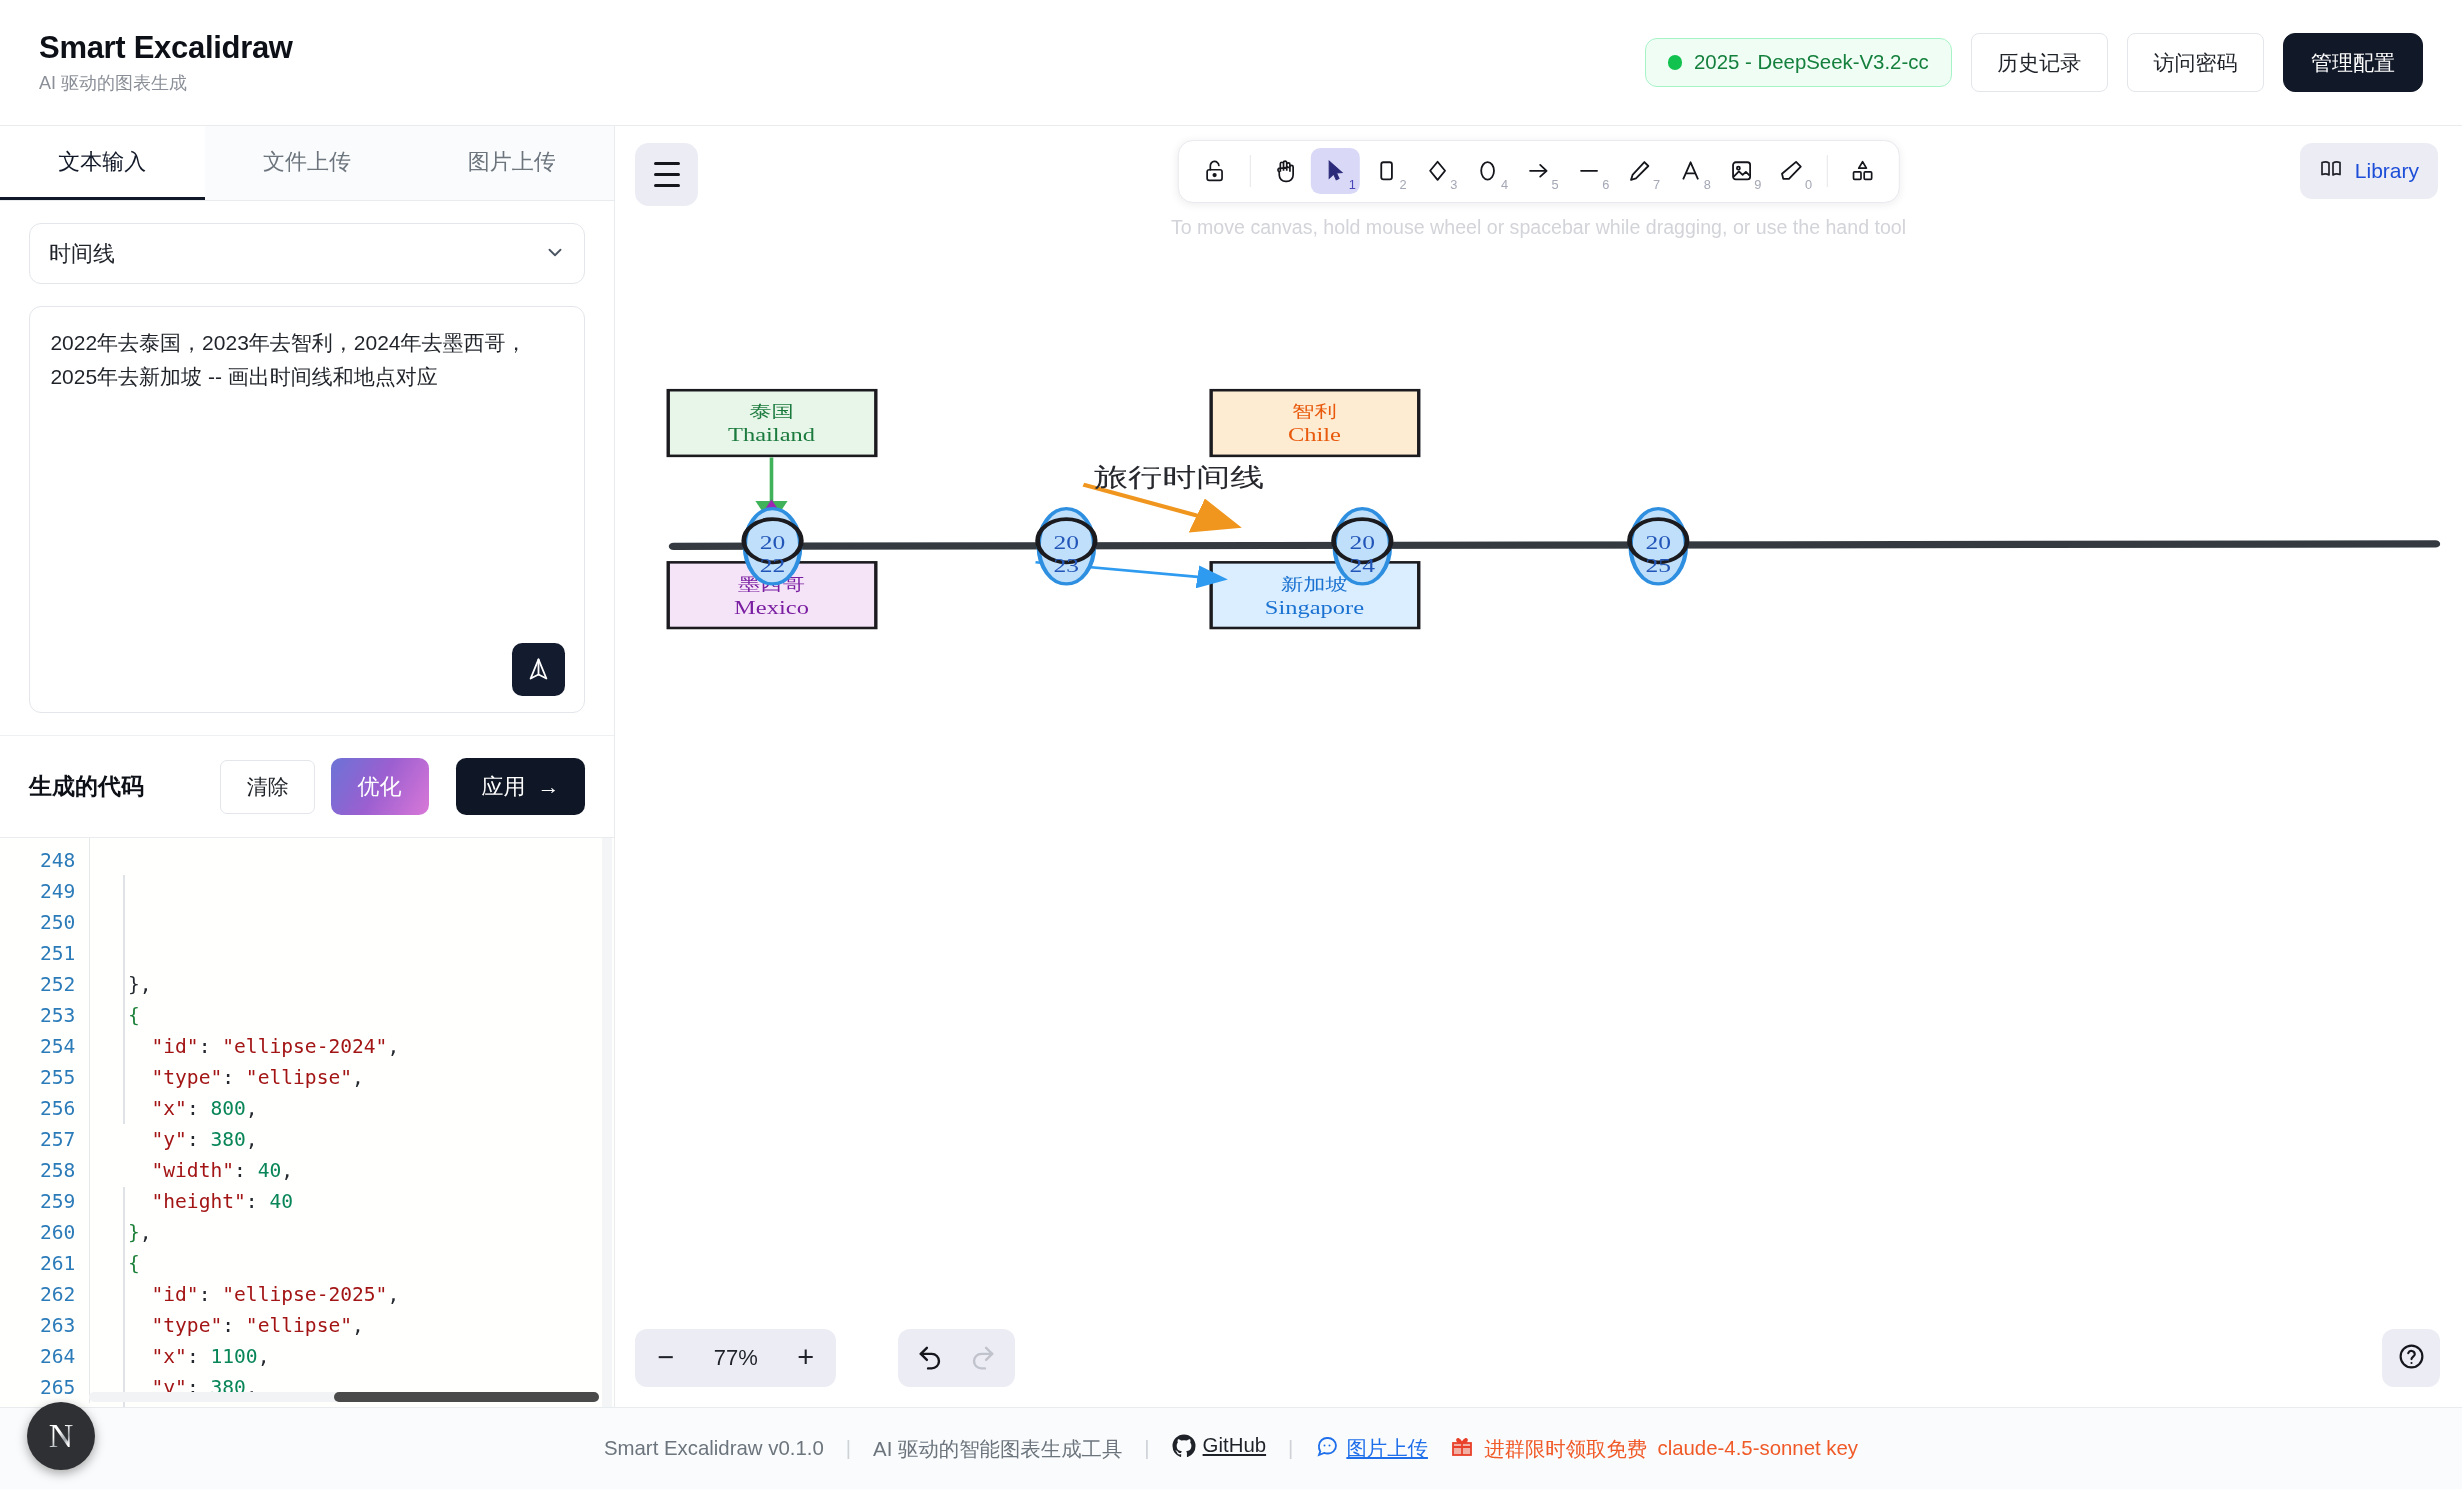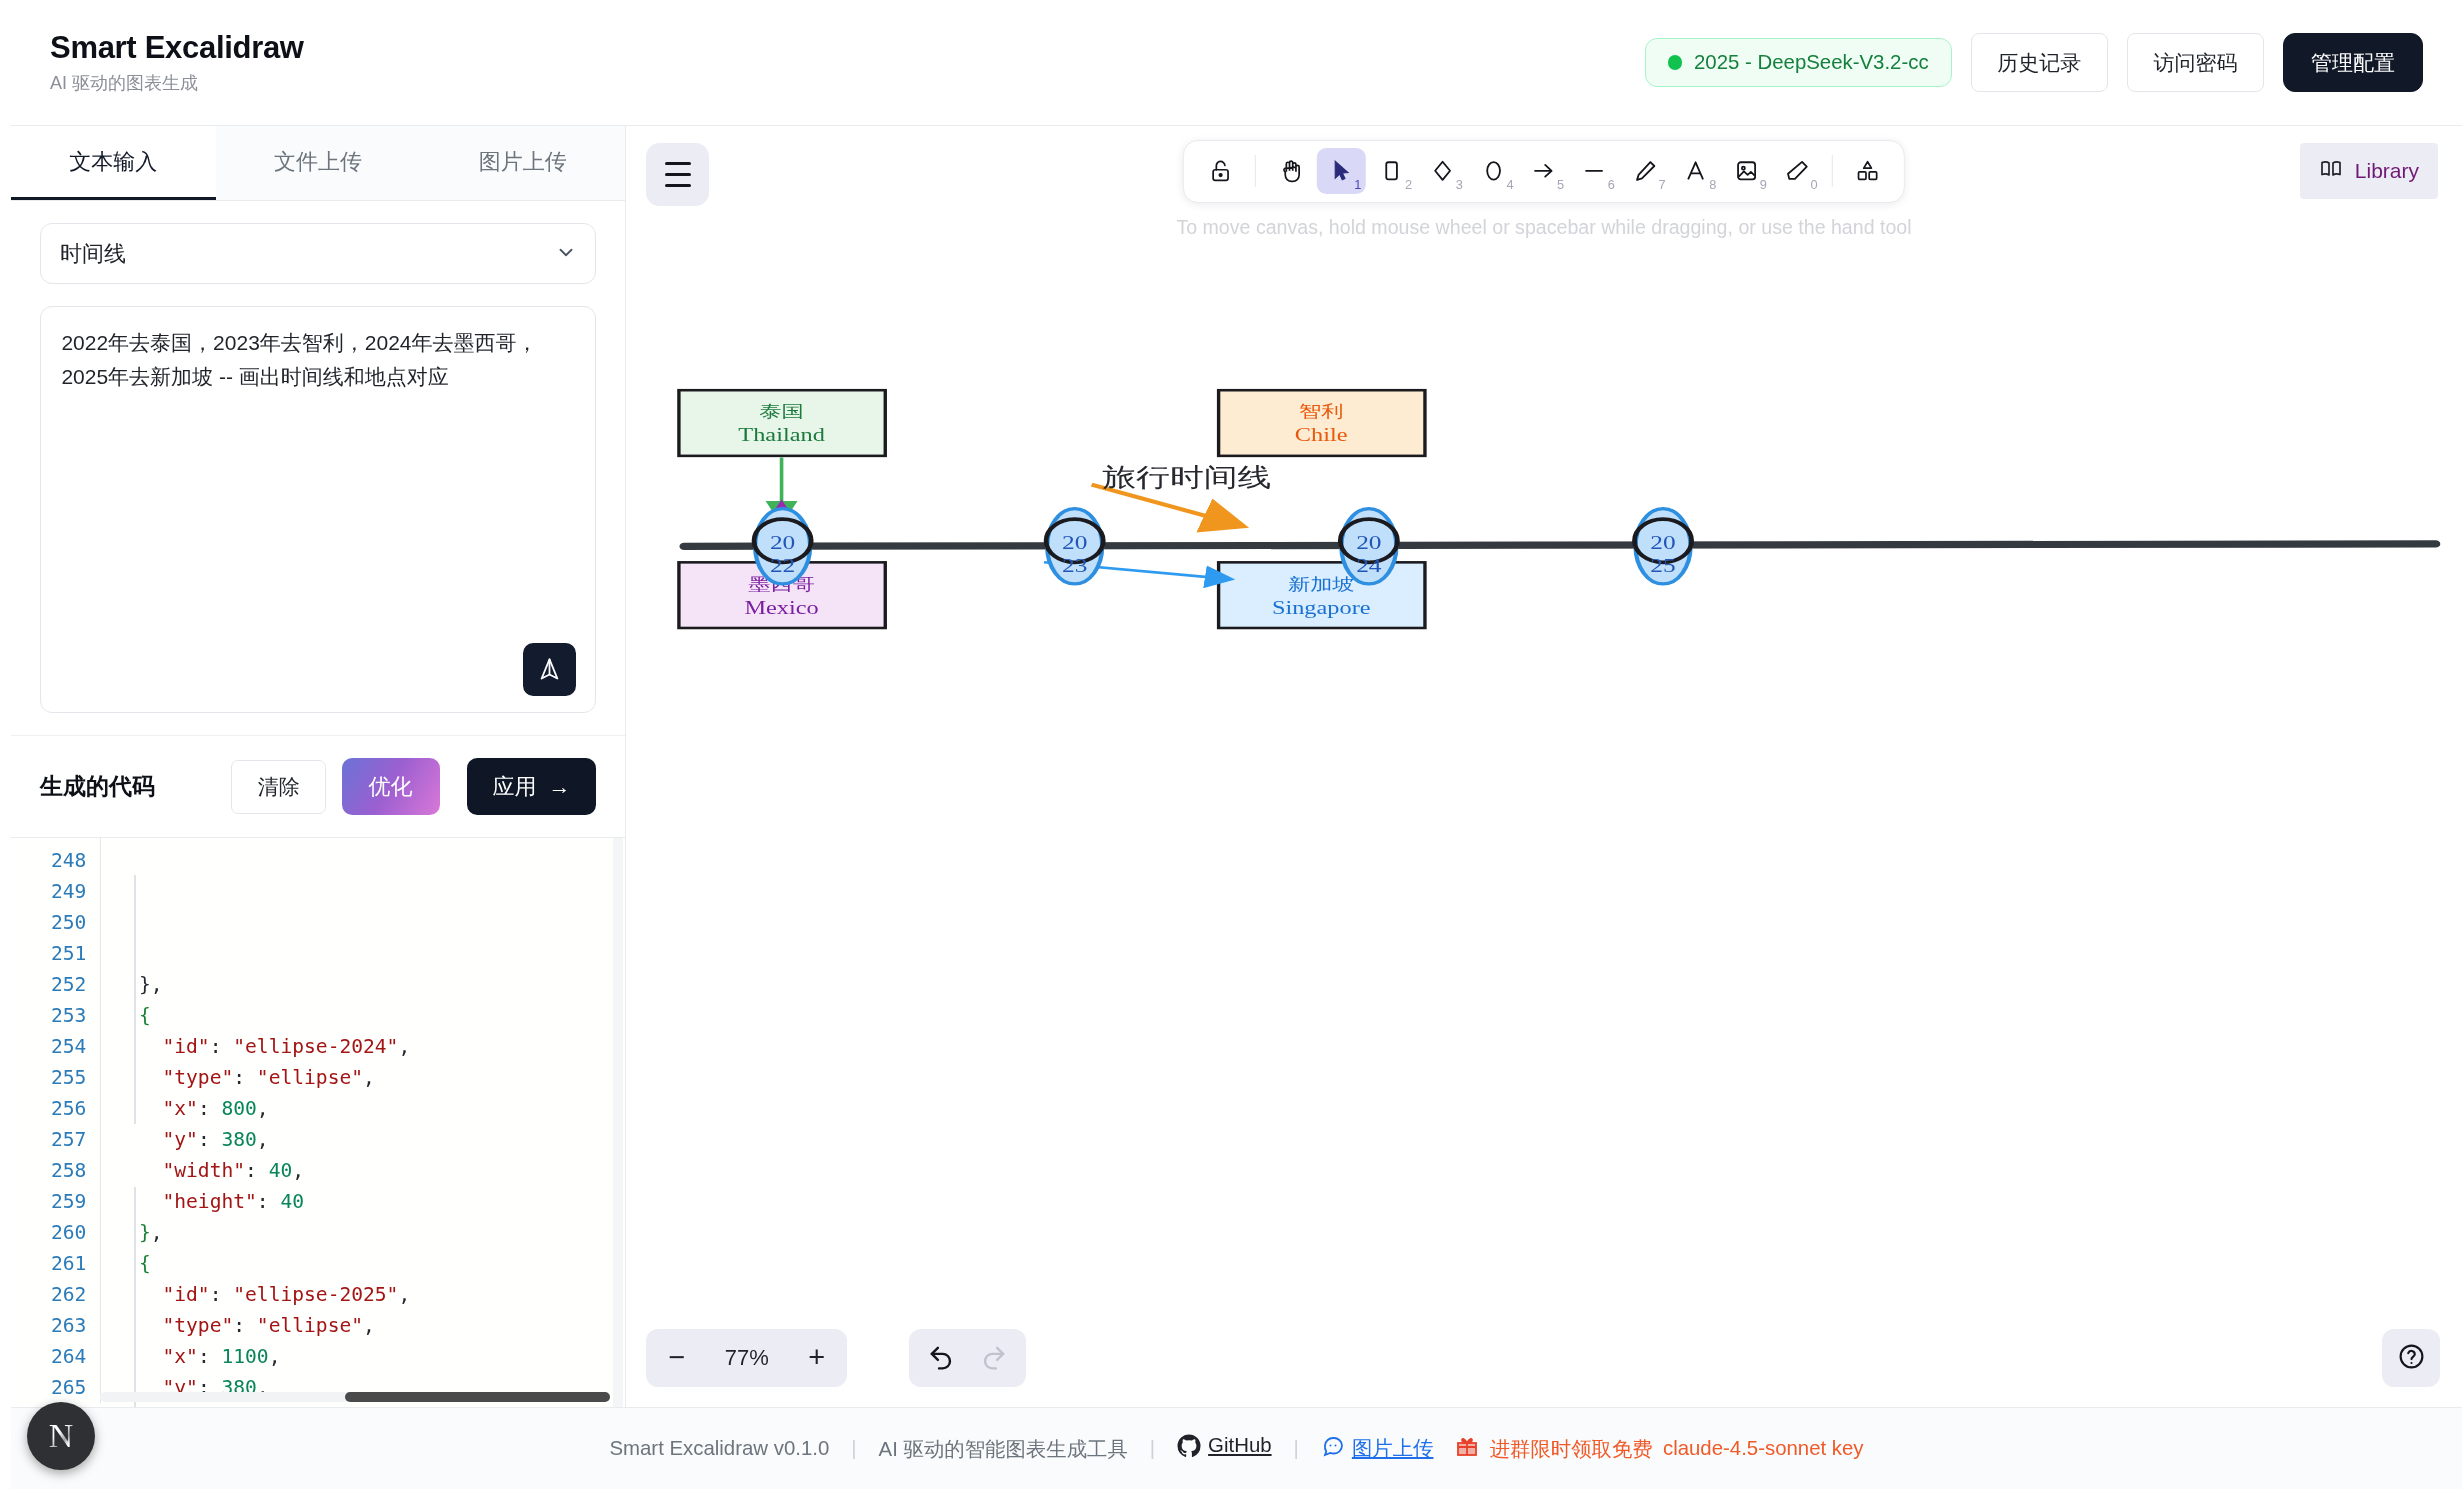--- a/index.html
+++ b/index.html
@@ -2,21 +2,21 @@
 <html style="font-size:13.6px"><head>
 <meta charset="utf-8">
 <style>
   * { box-sizing: border-box; margin: 0; padding: 0; }
   html, body {
     width: 2462px; height: 1489px;
     font-family: "Liberation Sans", sans-serif;
     background: #ffffff;
     overflow: hidden;
   }
-  .app { position: relative; width: 2462px; height: 1489px; display: flex; flex-direction: column; padding-left: 11px; }
+  .app { position: relative; width: 2462px; height: 1489px; display: flex; flex-direction: column; }
 
   
   .header {
     height: 126px; flex: 0 0 126px;
     background: #ffffff;
     border-bottom: 0.9px solid #e9ecef;
     display: flex; align-items: center; justify-content: space-between;
     padding: 0 39px 0 39px;
   }
   .brand-title { font-size: 31px; font-weight: 700; color: #0d1117; letter-spacing: -0.3px; }
@@ -168,22 +168,22 @@
   }
   .tool.active sub { color: #4a47b8; }
   .tsep { width: 0.9px; height: 32px; background: #e6e6ec; margin: 0 8.5px; }
 
   .hint {
     position: absolute; top: 90px; left: 50%; transform: translateX(-50%);
     font-size: 19.6px; color: #d3d4d9; white-space: nowrap;
   }
   .library-btn {
     position: absolute; right: 24px; top: 17px;
-    background: #ececf4; border-radius: 4px; padding: 13.6px 19px;
-    display: flex; align-items: center; gap: 12px; font-size: 21px; color: #701a75; cursor: pointer;
+    background: #ececf4; border-radius: 12px; padding: 13.6px 19px;
+    display: flex; align-items: center; gap: 12px; font-size: 21px; color: #1d4ed8; cursor: pointer;
   }
   .zoom-ctrl {
     position: absolute; left: 20.4px; bottom: 20.4px; height: 58px;
     background: #ececf4; border-radius: 12px; display: flex; align-items: center;
     padding: 0 8.5px; gap: 3.4px;
   }
   .zbtn { width: 44px; height: 48px; display: flex; align-items: center; justify-content: center;
           font-size: 29px; color: #1f2329; cursor: pointer; }
   .zval { width: 89px; text-align: center; font-size: 22px; color: #1f2329; cursor: pointer; }
   .undo-ctrl {

